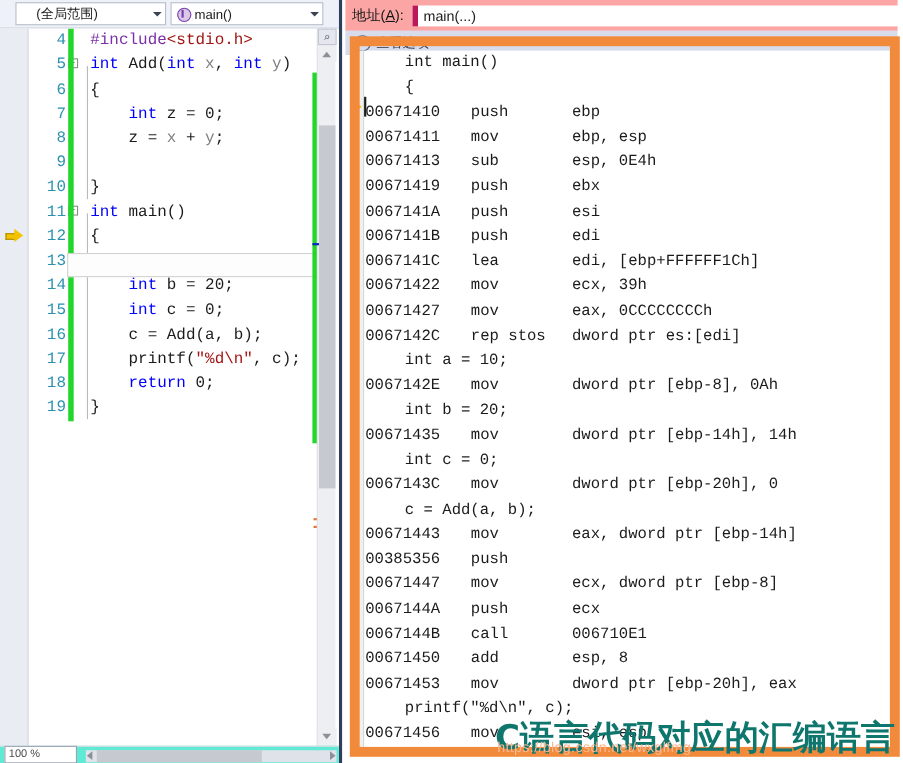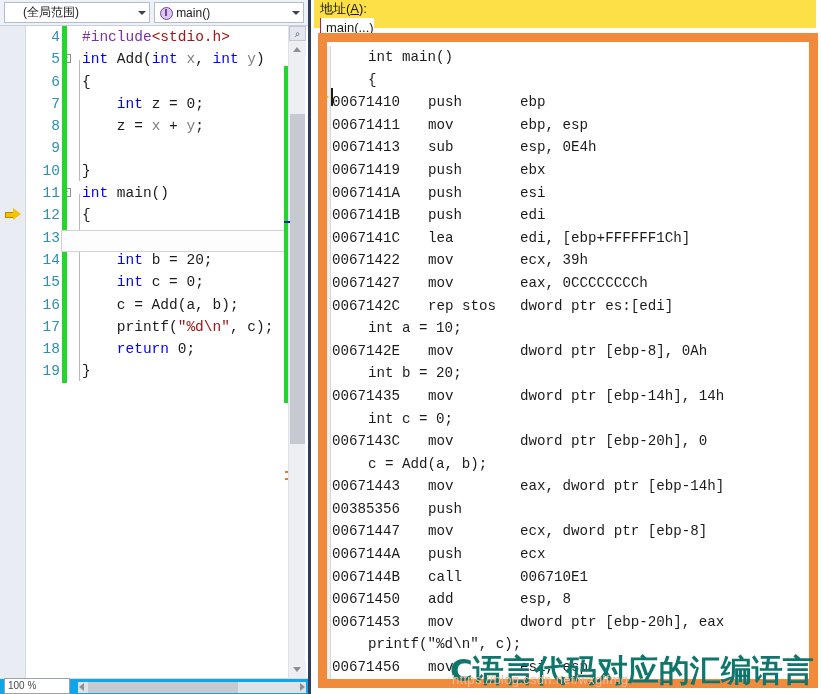--- a/index.html
+++ b/index.html
@@ -23,21 +23,21 @@
     width: 311px; height: 694px;
     background: #ffffff;
     border-right: 3px solid #2e3f5c;
   }
   .lp-toolbar {
     position: absolute; left: 0; top: 0;
     width: 308px; height: 26px;
     background: #eef1f7;
     display: flex;
     align-items: center;
-    padding: 0 4px;
+    padding: 0 14px;
     border-bottom: 1px solid #c9cfdb;
   }
   .combo {
     height: 21px;
     background: #ffffff;
     border: 1px solid #b4bcc9;
     display: flex;
     align-items: center;
     font-size: 12px;
     color: #1a1a1a;
@@ -256,21 +256,21 @@
     display: block;
     width: 3px; height: 2px;
     background: #e2793c;
     margin-bottom: 5px;
   }
 
   
   .lp-hscroll {
     position: absolute; left: 0; bottom: 0;
     width: 308px; height: 16px;
-    background: #0ea5e9;
+    background: #5eead4;
     border-top: 1px solid #d8dbe2;
   }
   .zoom-box {
     position: absolute; left: 4px; bottom: 0;
     width: 66px; height: 16px;
     background: #ffffff;
     border: 1px solid #9aa2b1;
     font-size: 10px;
     color: #4a4a4a;
     padding-left: 3px;
@@ -299,39 +299,38 @@
   
   .right-pane {
     position: absolute;
     left: 314px; top: 0;
     width: 507px; height: 694px;
     background: #ffffff;
   }
   .rp-addr-bar {
     position: absolute; left: 0; top: 0;
     width: 507px; height: 28px;
-    background: #fde047;
+    background: #fca5a5;
     display: flex;
-    align-items: flex-start;
+    align-items: center;
     padding-left: 6px;
-    flex-direction: column;
   }
   .rp-addr-label {
     font-size: 13px;
     color: #151515;
     margin-right: 8px;
     white-space: nowrap;
   }
   .rp-addr-label u { text-decoration: underline; }
   .rp-addr-input {
     flex: 1 1 auto;
     height: 19px;
     background: #ffffff;
     border: none;
-    border-left: 1px solid #be185d;
+    border-left: 5px solid #be185d;
     font-size: 13px;
     color: #1a1a1a;
     padding-left: 5px;
     line-height: 19px;
     margin-right: 2px;
   }
   .rp-opts-bar {
     position: absolute; left: 0; top: 28px;
     width: 507px; height: 22px;
     background: #d7dced;
@@ -534,20 +533,24 @@
   <div class="right-pane">
     <div class="top-right-strip"></div>
 
     <div class="rp-addr-bar">
       <span class="rp-addr-label">
         <span>地址(</span><u>A</u><span>):</span>
       </span>
       <div class="rp-addr-input">main(...)</div>
     </div>
 
+    <div class="rp-opts-bar">
+      <span class="opt-circle"></span>
+      <span>查看选项</span>
+    </div>
 
     <div class="rp-disasm">
       <div class="asm-gutter">
         <div class="asm-marker">
           <span class="shaft"></span>
             <span class="head"></span>
         </div>
       </div>
       <div class="asm-caret"></div>
       <div class="asm-lines" id="asm-lines">

